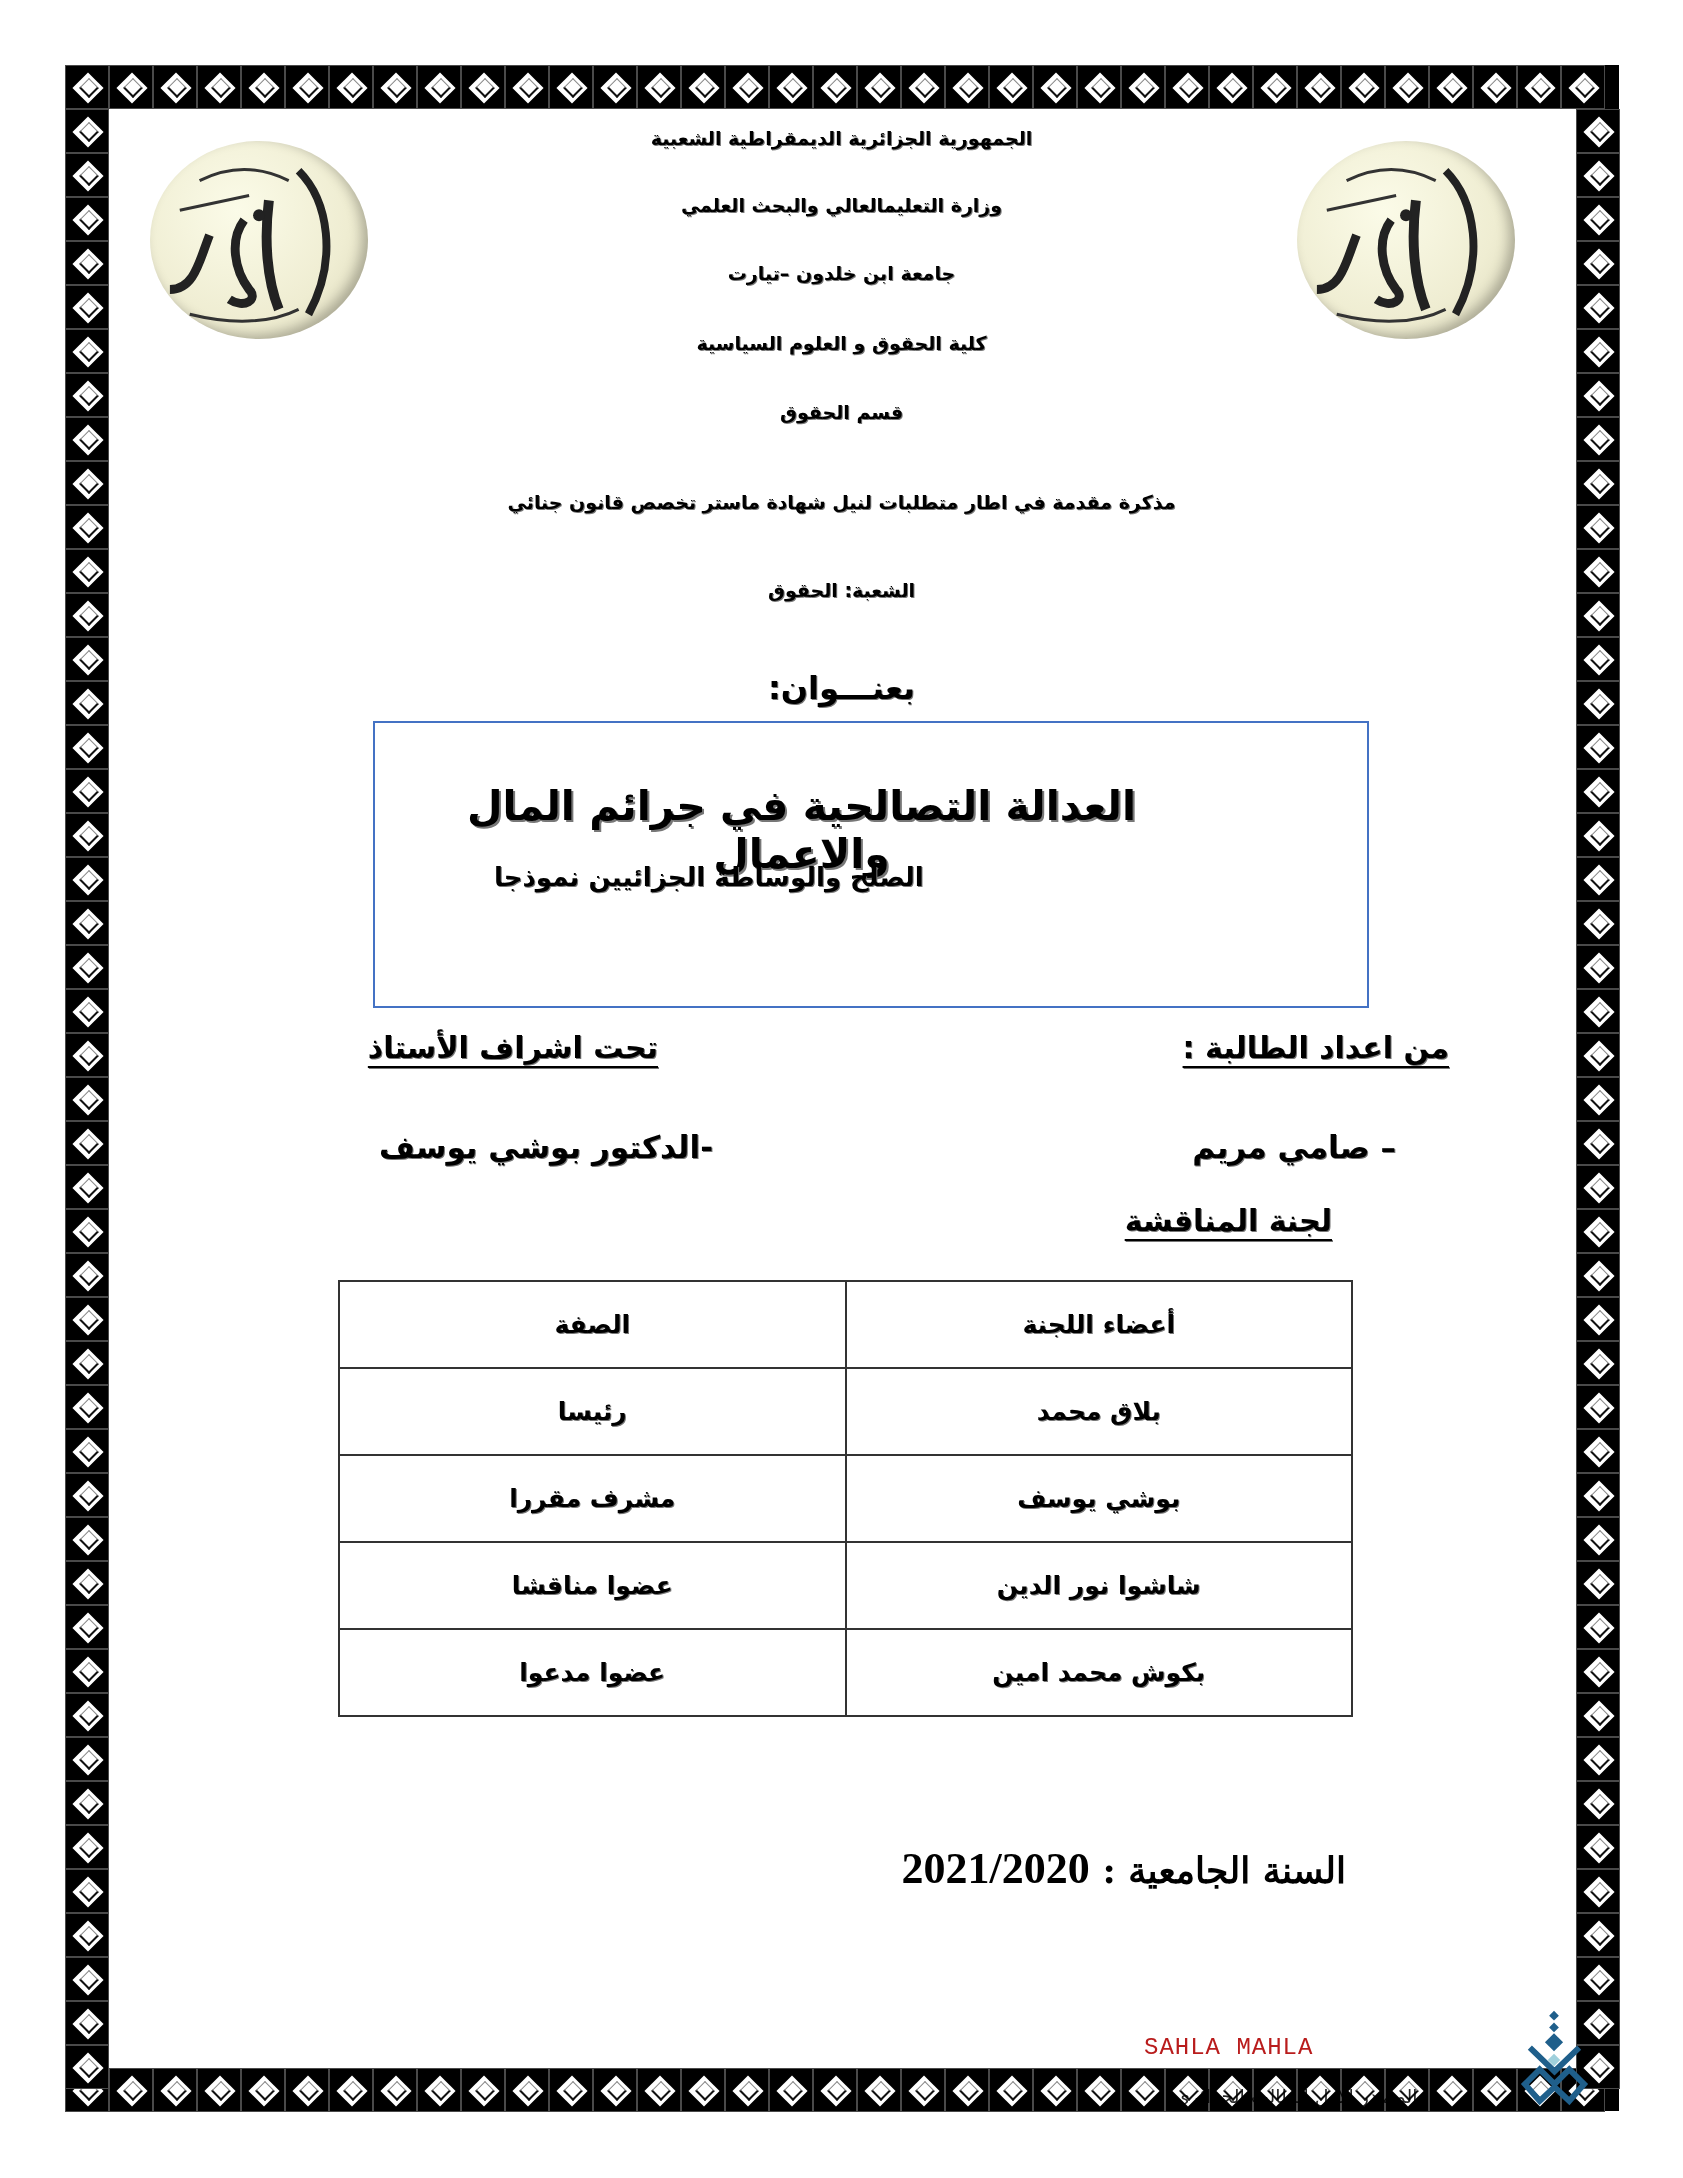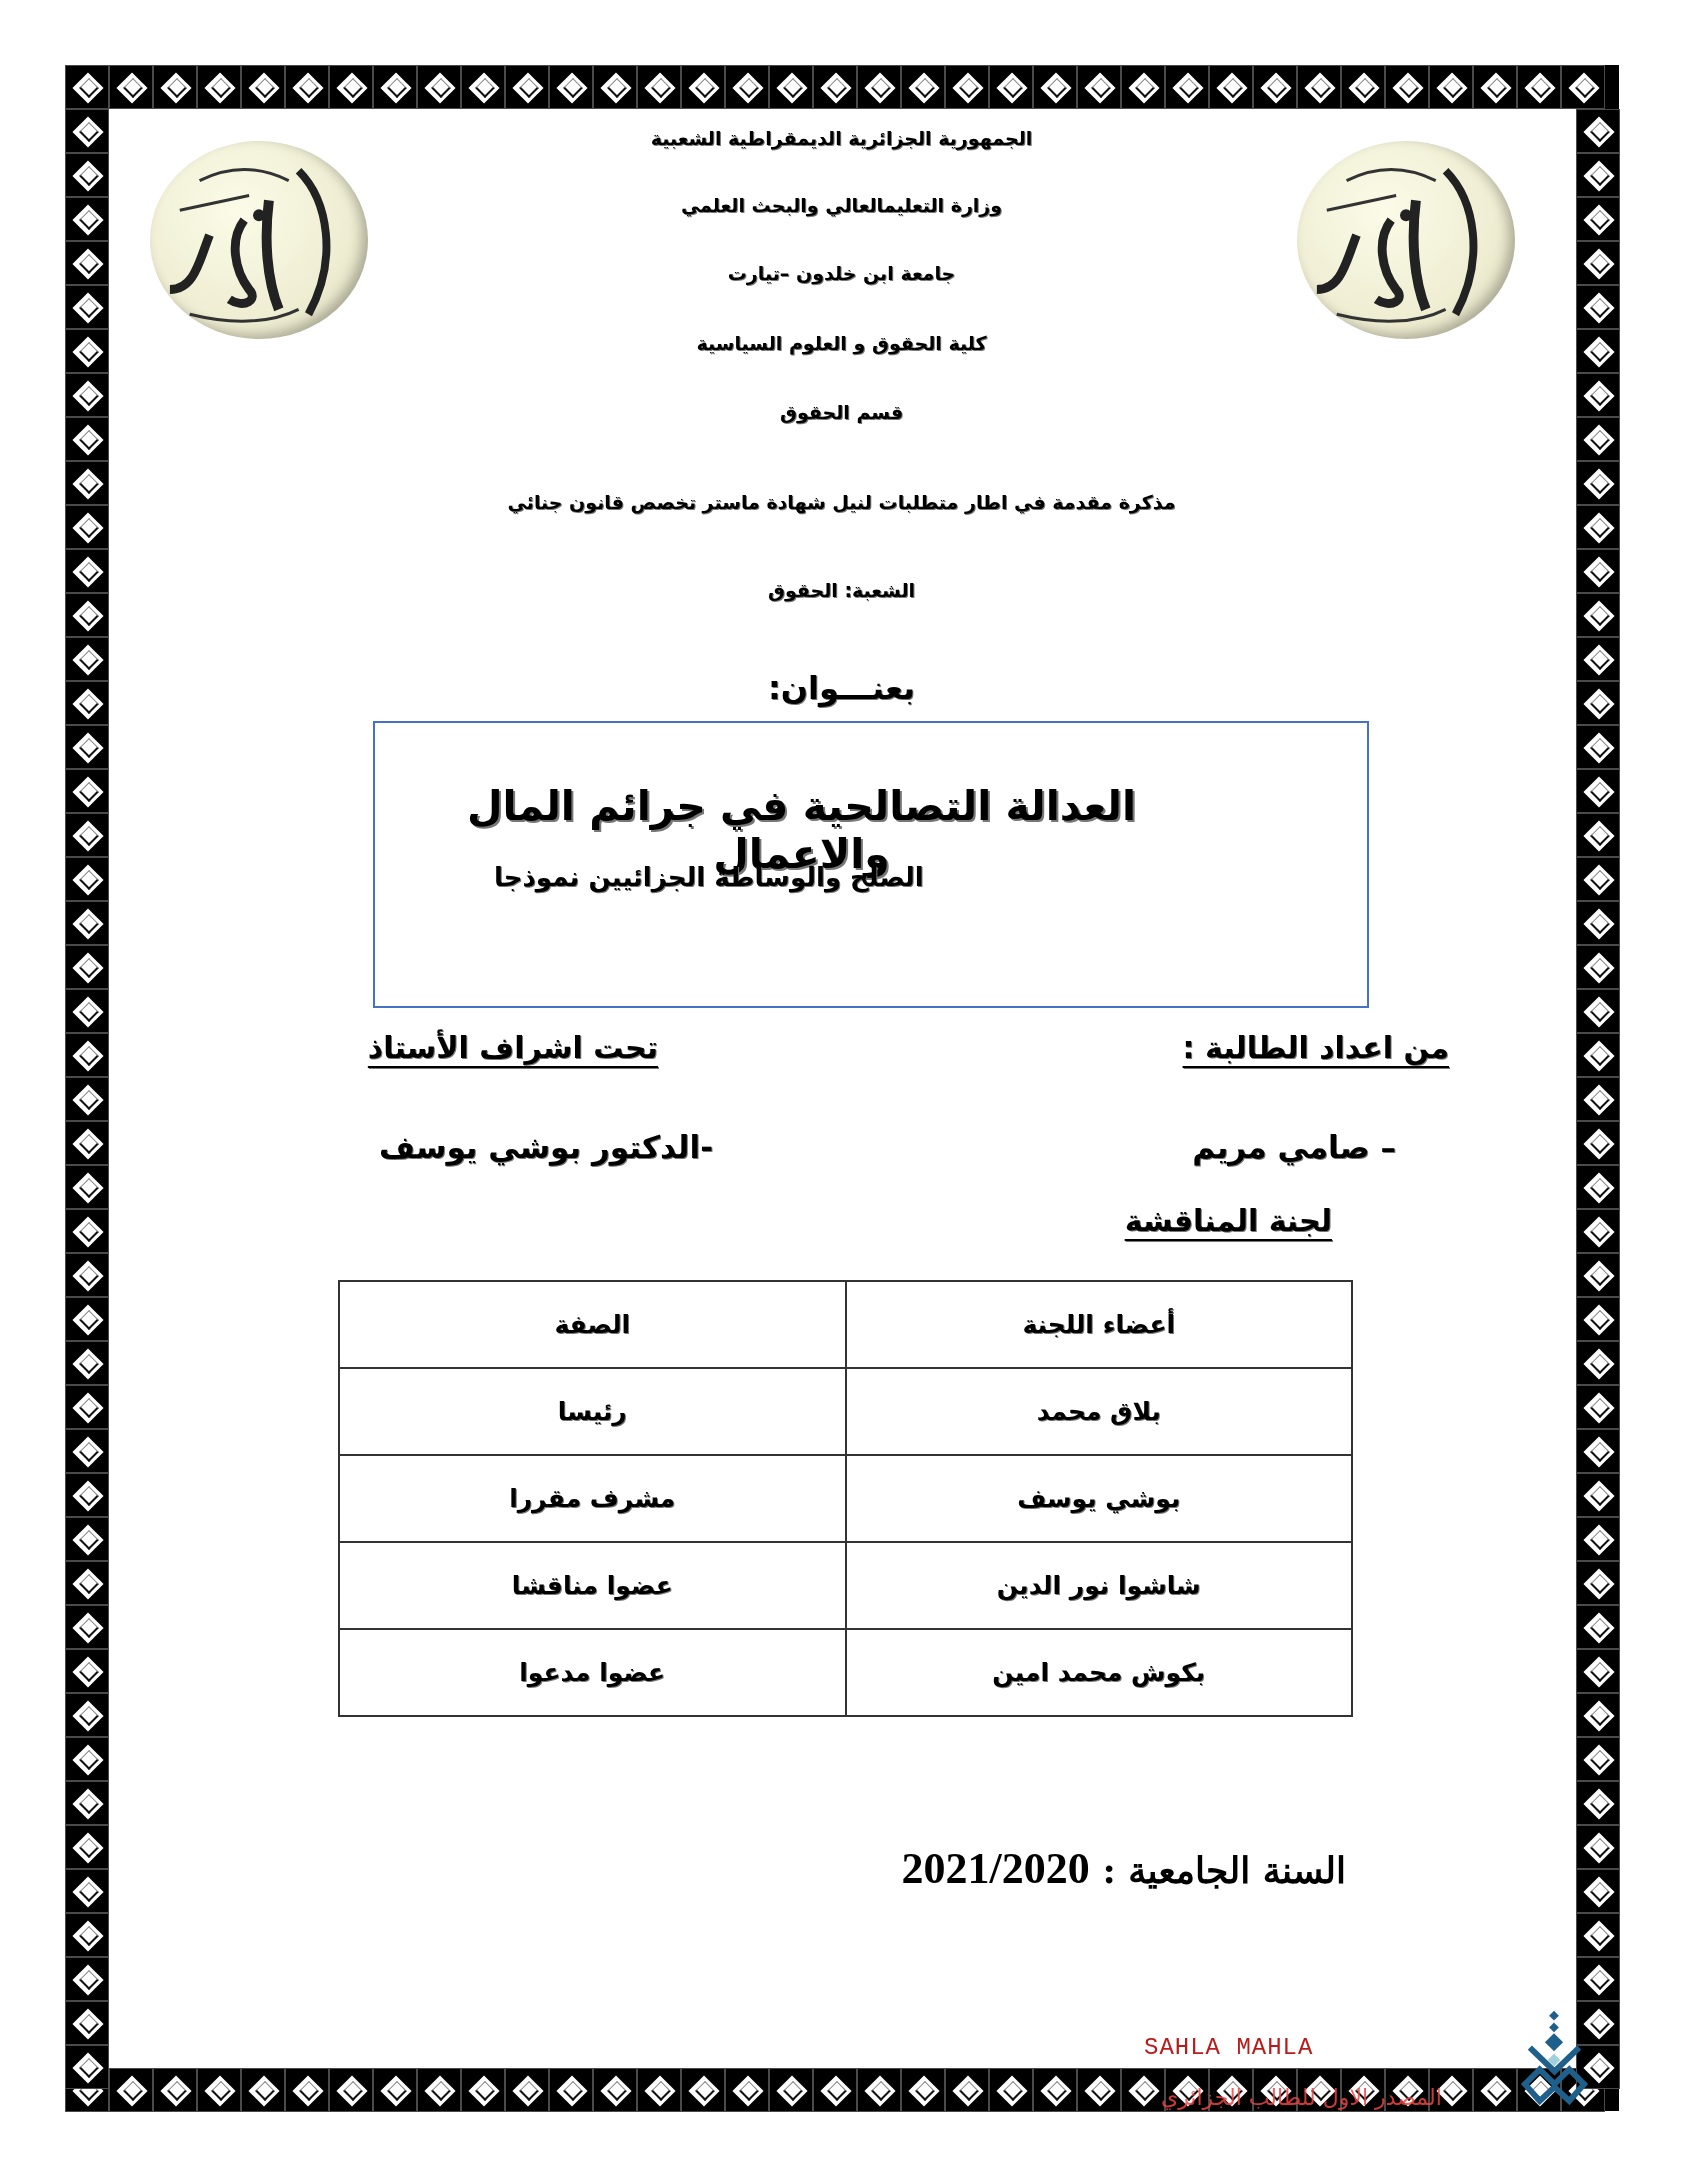--- a/index.html
+++ b/index.html
@@ -51,21 +51,21 @@
     table.committee td, table.committee th { border: 2px solid #333; height: 61px; text-align: center;
       font-size: 25px; font-weight: bold; text-shadow: 1px 1px 0 #777; width: 50%; padding: 12px; }
 
     .year { position: absolute; left: 891px; top: 1843px; width: 455px; text-align: right;
       direction: rtl; font-family: "DejaVu Serif", "Liberation Serif", serif; font-weight: bold; font-size: 36px; }
     .year .num { font-family: "Liberation Serif", "DejaVu Serif", serif; font-size: 44px; }
 
     .watermark { position: absolute; left: 1139px; top: 1990px; width: 475px; height: 129px; }
     .wm-text { position: absolute; left: 5px; top: 44px; font-size: 24px; color: #b91c1c;
       font-family: Liberation Mono, monospace; letter-spacing: 1px; }
-    .wm-sub { position: absolute; left: 22px; top: 95px; font-size: 22px; color: #ef4444; opacity: 0.85;
+    .wm-sub { position: absolute; left: 36px; top: 95px; font-size: 19px; color: #000000; opacity: 0.85;
       direction: rtl; }
     .wm-icon { position: absolute; left: 381px; top: 20px; width: 69px; height: 99px; }
   </style>
 </head>
 <body>
 
 <div class="border-frame"></div>
 <div class="tile-row" id="top-row" style="left:65px;top:65px;">
     <div class="tile"></div>
     <div class="tile"></div>

